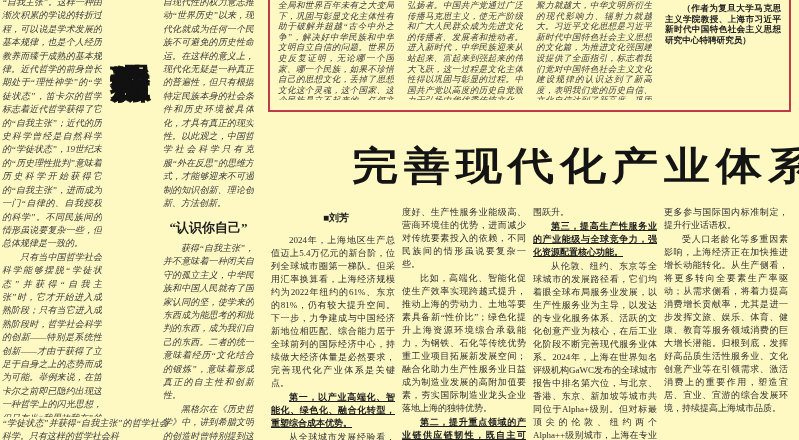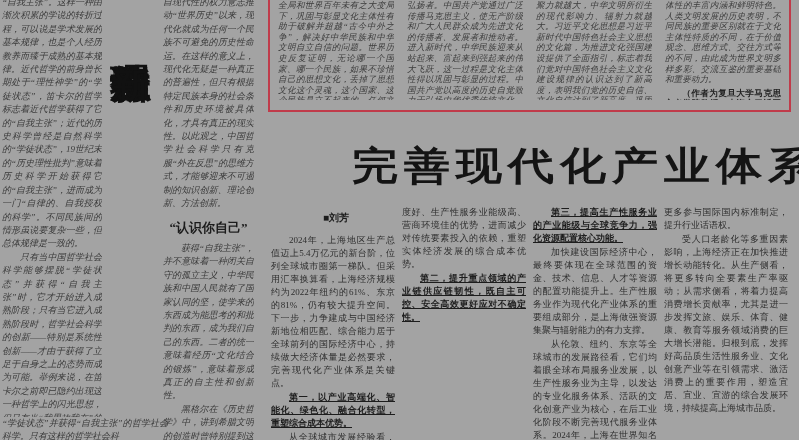--- a/index.html
+++ b/index.html
@@ -1,18 +1,18 @@
 <!DOCTYPE html>
 <html><head>
 <meta charset="utf-8">
 <style>
   html,body{margin:0;padding:0;}
   .page{
     position:relative; width:799px; height:440px; overflow:hidden;
-    background:#a3a3a3; color:#2b2b2b;
+    background:#fef9c3; color:#2b2b2b;
     font-family:"Liberation Serif","DejaVu Serif",serif;
   }
   
   .l-col{ position:absolute; overflow:hidden; font-style:italic;
           font-size:9px; line-height:13.4px; text-align:justify; color:#3a3a3a;}
   .l-col p{ margin:0; text-indent:2em;}
   .l-col p.noind{ text-indent:0;}
   .l-col1{ left:2px; top:-4px; width:100px; height:421px;}
   .l-col2{ left:163px; top:-4px; width:91px; height:446px;}
   .l-head{
@@ -83,44 +83,44 @@
     <div class="b-col">
       <p>全局和世界百年未有之大变局下，巩固与彰显文化主体性有助于破解并超越“古今中外之争”，解决好中华民族和中华文明自立自信的问题。世界历史反复证明，无论哪一个国家、哪一个民族，如果不珍惜自己的思想文化，丢掉了思想文化这个灵魂，这个国家、这个民族是立不起来的。任何文化要立得住、行得远，要有引领力、凝聚力、塑造力、辐射力，就必须有自己的</p>
     </div>
     <div class="b-col">
       <p>弘扬者。中国共产党通过广泛传播马克思主义，使无产阶级和广大人民群众成为先进文化的传播者、发展者和推动者。进入新时代，中华民族迎来从站起来、富起来到强起来的伟大飞跃，这一过程是文化主体性得以巩固与彰显的过程。中国共产党以高度的历史自觉致力于弘扬中华优秀传统文化，以伟大创造精神发展革命文化和社会主义先进文化，以海纳百川的宽阔胸襟借鉴</p>
     </div>
     <div class="b-col">
       <p>聚力就越大，中华文明所衍生的现代影响力、辐射力就越大。习近平文化思想是习近平新时代中国特色社会主义思想的文化篇，为推进文化强国建设提供了全面指引，标志着我们党对中国特色社会主义文化建设规律的认识达到了新高度，表明我们党的历史自信、文化自信达到了新高度。巩固与彰显文化主体性，中华民族和中国人民就有了国家认同的坚</p>
     </div>
     <div class="b-col">
-      <p>体性的丰富内涵和鲜明特色。人类文明发展的历史表明，不同民族的重要区别就在于文化主体性特质的不同，在于价值观念、思维方式、交往方式等的不同，由此成为世界文明多样多彩、交流互鉴的重要基础和重要动力。</p>
       <p class="attr">（作者为复旦大学马克思主义学院教授、上海市习近平新时代中国特色社会主义思想研究中心特聘研究员）</p>
     </div>
   </section>
 
   <section>
     <h1 class="m-headline">完善现代化产业体系</h1>
 
     <div class="m-col m-col1">
       <p class="byline">■刘芳</p>
       <p>2024年，上海地区生产总值迈上5.4万亿元的新台阶，位列全球城市圈第一梯队。但采用汇率换算看，上海经济规模约为2022年纽约的61%、东京的81%，仍有较大提升空间。下一步，力争建成与中国经济新地位相匹配、综合能力居于全球前列的国际经济中心，持续做大经济体量是必然要求，完善现代化产业体系是关键点。</p>
       <p class="lead">第一，以产业高端化、智能化、绿色化、融合化转型，重塑综合成本优势。</p>
       <p>从全球城市发展经验看，过度“脱实向虚”和“去工业化”会使城市产业空心化，继而对金融等少数支柱行业形成依赖，不仅难以应对金融危机等外部冲击，还会导致新技术、新产业缺乏应用转化场景，从而限制新动能发展壮大。因此，加快发展以先进制造业为代表的实体经济，巩固制造业占上海GDP的比重，对于加快建设国际经济中心具有重要意义。</p>
     </div>
 
     <div class="m-col m-col2">
-      <p class="noind">度好、生产性服务业能级高、营商环境佳的优势，进而减少对传统要素投入的依赖，重塑实体经济发展的综合成本优势。</p>
+      <p class="noind">度好、生产性服务业能级高、营商环境佳的优势，进而减少对传统要素投入的依赖，不同民族间的情形虽说要复杂一些。</p>
+      <p>比如，高端化、智能化促使生产效率实现跨越式提升，推动上海的劳动力、土地等要素具备新“性价比”；绿色化提升上海资源环境综合承载能力，为钢铁、石化等传统优势重工业项目拓展新发展空间；融合化助力生产性服务业日益成为制造业发展的高附加值要素，夯实国际制造业龙头企业落地上海的独特优势。</p>
       <p class="lead">第二，提升重点领域的产业链供应链韧性，既自主可控、安全高效更好应对不确定性。</p>
 
     </div>
 
     <div class="m-col m-col3">
+      <p class="noind">围跃升。</p>
       <p class="lead">第三，提高生产性服务业的产业能级与全球竞争力，强化资源配置核心功能。</p>
-      <p>加快建设国际经济中心，最终要体现在全球范围的资金、技术、信息、人才等资源的配置功能提升上。生产性服务业作为现代化产业体系的重要组成部分，是上海做强资源集聚与辐射能力的有力支撑。</p>
       <p>从伦敦、纽约、东京等全球城市的发展路径看，它们均着眼全球布局服务业发展，以生产性服务业为主导，以发达的专业化服务体系、活跃的文化创意产业为核心，在后工业化阶段不断完善现代服务业体系。2024年，上海在世界知名评级机构GaWC发布的全球城市报告中排名第六位，与北京、香港、东京、新加坡等城市共同位于Alpha+级别。但对标最顶尖的伦敦、纽约两个Alpha++级别城市，上海在专业服务业、科技服务</p>
     </div>
 
     <div class="m-col m-col4">
       <p class="noind">更多参与国际国内标准制定，提升行业话语权。</p>
       <p>受人口老龄化等多重因素影响，上海经济正在加快推进增长动能转化。从生产侧看，将更多转向全要素生产率驱动；从需求侧看，将着力提高消费增长贡献率，尤其是进一步发挥文旅、娱乐、体育、健康、教育等服务领域消费的巨大增长潜能。归根到底，发挥好高品质生活性服务业、文化创意产业等在引领需求、激活消费上的重要作用，塑造宜居、宜业、宜游的综合发展环境，持续提高上海城市品质。</p>
 
     </div>
   </section>
 

